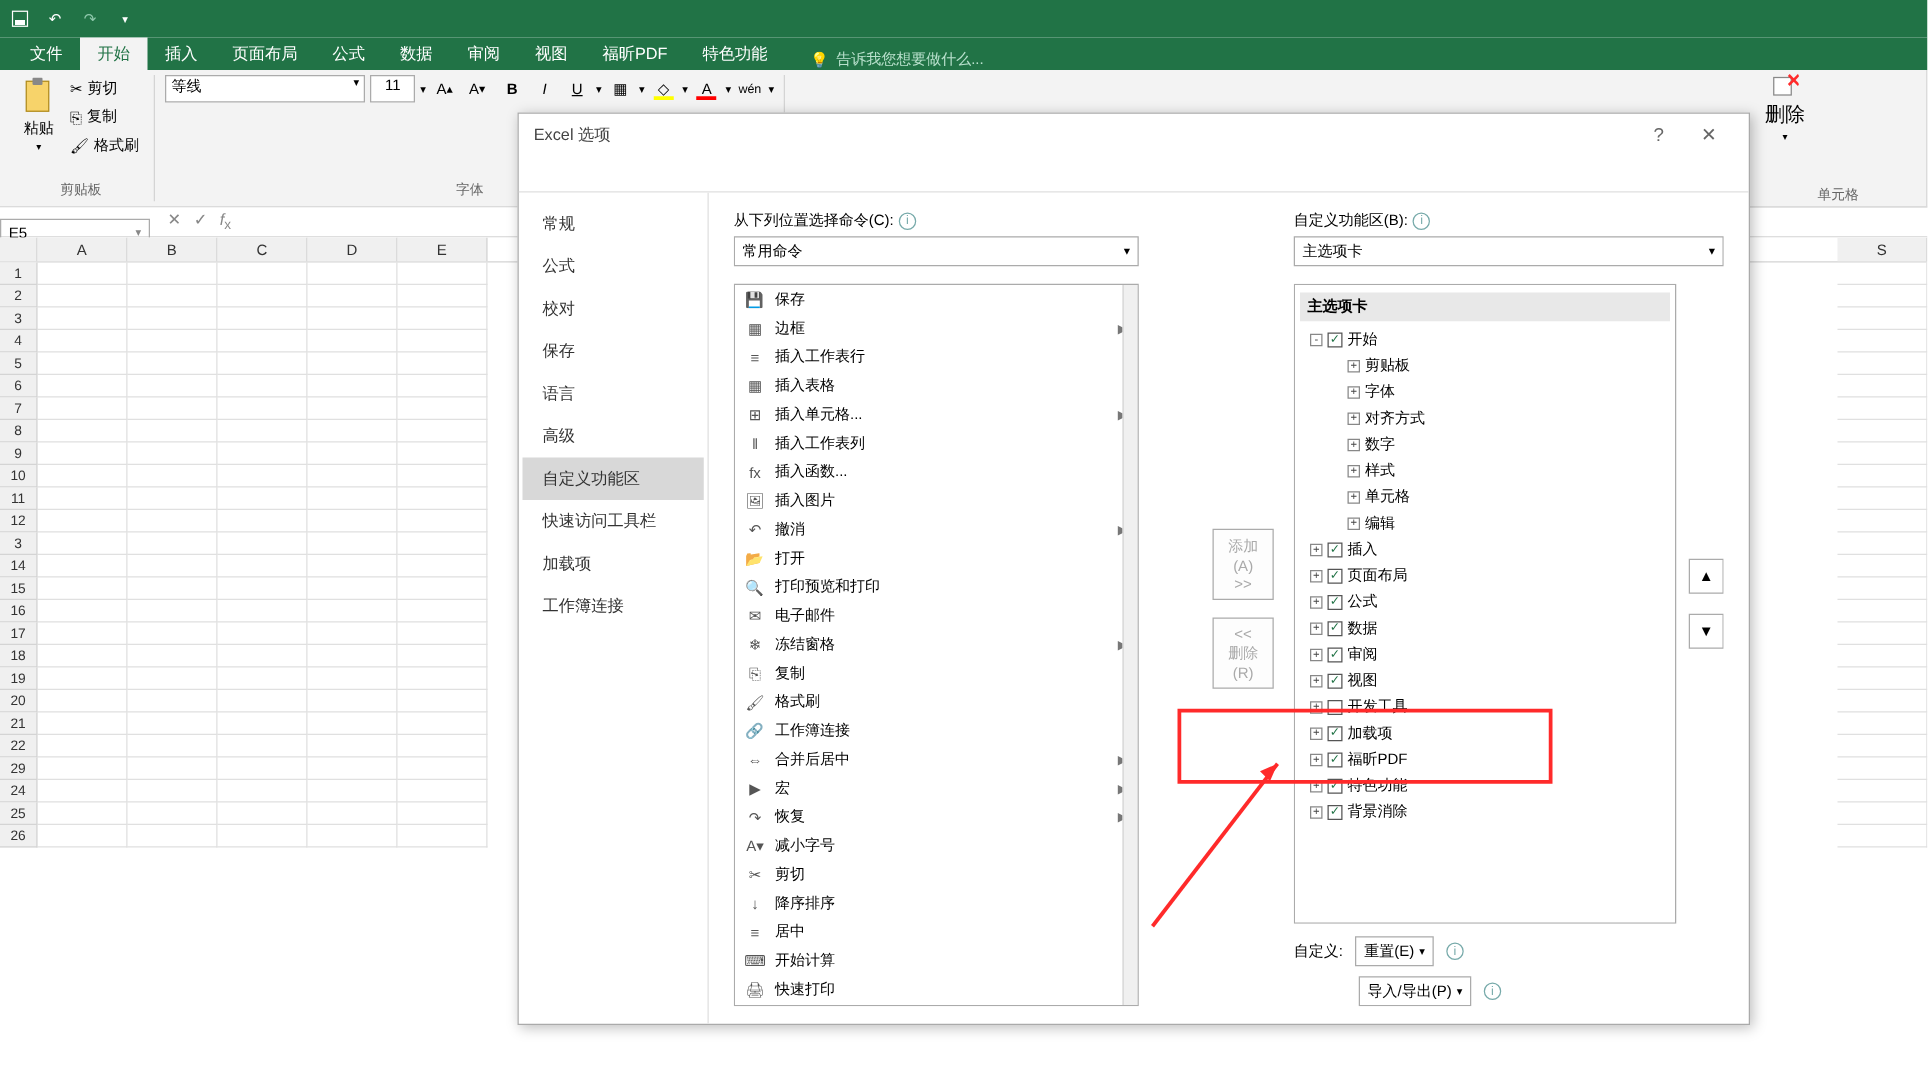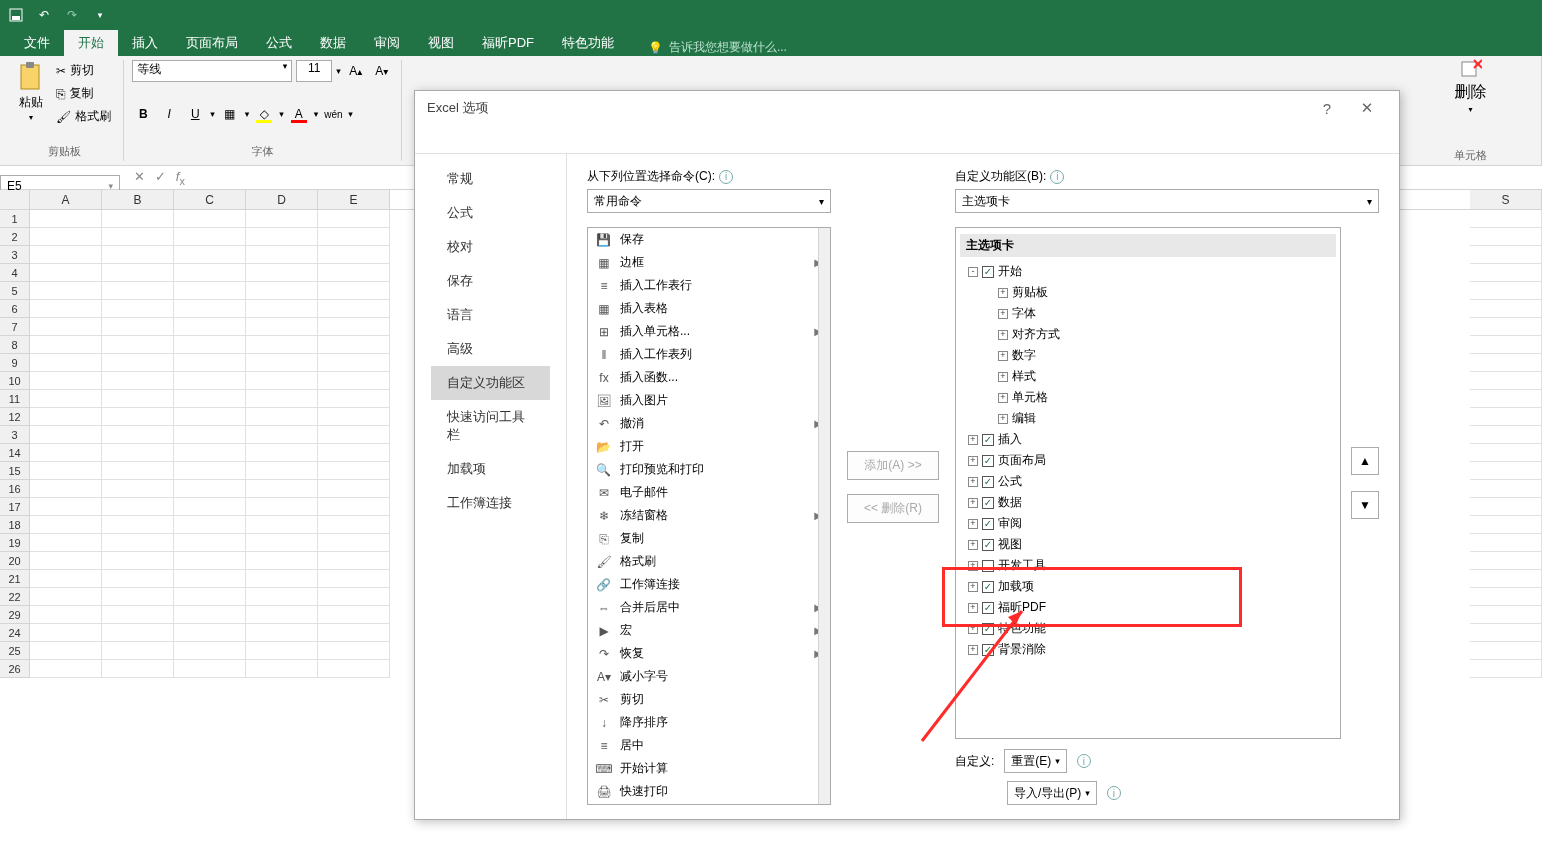--- a/index.html
+++ b/index.html
@@ -45,49 +45,49 @@
 .rowhead { width: 30px; border-right: 1px solid #d4d4d4; border-bottom: 1px solid #d4d4d4; text-align: center; font-size: 11px; background: #f0f0f0; line-height: 18px; color: #333; }
 .cell { width: 72px; border-right: 1px solid #e0e0e0; border-bottom: 1px solid #e0e0e0; }
 
 
 .dialog { position: absolute; left: 414px; top: 90px; width: 986px; height: 730px; background: #fff; border: 1px solid #aaa; box-shadow: 2px 2px 10px rgba(0,0,0,.25); display: flex; flex-direction: column; gap: 28px; }
 .dialog-title { height: 34px; display: flex; align-items: center; padding: 0 12px; font-size: 13px; color: #444; }
 .dialog-title-spacer { flex: 1; }
 .dlg-icon { width: 40px; text-align: center; color: #666; font-size: 15px; }
 .dialog-body { flex: 1; display: flex; border-top: 1px solid #e0e0e0; overflow: hidden; }
 
-.dlg-nav { width: 152px; border-right: 1px solid #e0e0e0; padding: 8px 16px; }
+.dlg-nav { width: 152px; border-right: 1px solid #e0e0e0; padding: 8px 3px; }
 .dlg-nav-item { padding: 8px 16px; font-size: 13px; color: #333; cursor: pointer; }
 .dlg-nav-item.sel { background: #d8d8d8; }
 
 .dlg-main { flex: 1; padding: 14px 20px; overflow: hidden; display: flex; flex-direction: column; }
 .dlg-heading { font-size: 18px; color: #333; display: flex; align-items: center; gap: 10px; margin-bottom: 16px; }
 .dlg-cols { display: flex; gap: 16px; flex: 1; overflow: hidden; }
 .left-col, .right-col { display: flex; flex-direction: column; }
-.left-col { width: 244px; }
+.left-col { width: 324px; }
 .right-col { flex: 1; }
 .mid-col { width: 92px; display: flex; flex-direction: column; justify-content: center; gap: 14px; }
 
 .lbl { font-size: 12px; margin-bottom: 4px; display: flex; align-items: center; gap: 4px; }
 .combo { height: 24px; border: 1px solid #ababab; display: flex; align-items: center; justify-content: space-between; padding: 0 6px; font-size: 12px; background: #fff; margin-bottom: 14px; }
 .listbox { border: 1px solid #ababab; flex: 1; overflow-y: auto; font-size: 12px; position: relative; }
 .list-item { display: flex; align-items: center; gap: 8px; padding: 3px 8px; }
 .list-item .li-icon { width: 16px; height: 16px; display: inline-flex; align-items: center; justify-content: center; color: #555; }
 .list-item .arrow { margin-left: auto; color: #777; font-size: 10px; }
 
 .treebox { border: 1px solid #ababab; flex: 1; overflow-y: auto; font-size: 12px; padding: 6px 4px; position: relative; }
 .tree-head { background: #e8e8e8; padding: 3px 6px; font-weight: bold; margin-bottom: 4px; }
 .tree-item { display: flex; align-items: center; gap: 4px; padding: 2px 4px; }
 .pm { width: 10px; height: 10px; border: 1px solid #888; display: inline-flex; align-items: center; justify-content: center; font-size: 9px; line-height: 1; color: #444; }
 .chk { width: 12px; height: 12px; border: 1px solid #555; display: inline-flex; align-items: center; justify-content: center; font-size: 10px; line-height: 1; color: #217346; }
 .tl1 { padding-left: 8px; }
 .tl2 { padding-left: 38px; }
 
 .btn { border: 1px solid #ababab; background: #fdfdfd; padding: 5px 10px; font-size: 12px; text-align: center; cursor: pointer; }
-.btn.dis { color: #aaa; }
+.btn.dis { color: #aaa; margin-left: 43px; }
 .btn-row { display: flex; gap: 10px; margin-top: 10px; }
 .small-combo { height: 24px; border: 1px solid #ababab; display: inline-flex; align-items: center; padding: 0 6px; font-size: 12px; background: #fff; gap: 4px; }
 .arrow-btn { width: 28px; height: 28px; border: 1px solid #ababab; display: flex; align-items: center; justify-content: center; font-size: 12px; }
 
 
 .annot-box { position: absolute; border: 3px solid #ff2a2a; pointer-events: none; }
 
 
 .rib-right { position: absolute; right: 0; top: 56px; width: 142px; height: 110px; background: #f3f3f3; border-bottom: 1px solid #d4d4d4; display: flex; }
 .rib-right .ribbon-group { flex: 1; }
@@ -155,21 +155,21 @@
         <div class="small-btn">
             <span>🖌</span>
             <span>格式刷</span>
           </div>
       </div>
     </div>
     <div class="ribbon-group-label">剪贴板</div>
   </div>
 
   <div class="ribbon-group" style="min-width:260px">
-    <div class="ribbon-group-body" style="flex-direction:column;gap:21px">
+    <div class="ribbon-group-body" style="flex-direction:row;gap:6px">
       <div class="font-row">
         <div class="font-select"><span>等线</span><span style="float:right;font-size:9px">▾</span></div>
         <div class="size-select"><span>11</span></div>
         <span style="font-size:9px">▾</span>
         <span class="fmt-btn">A<sup>▴</sup></span>
         <span class="fmt-btn">A<sup>▾</sup></span>
       </div>
       <div class="font-row">
         <span class="fmt-btn">
             <b>B</b>
@@ -192,21 +192,21 @@
           </span>
         <span style="font-size:9px">▾</span>
       </div>
     </div>
     <div class="ribbon-group-label">字体</div>
   </div>
 </div>
 
 <div class="rib-right">
   <div class="ribbon-group">
-    <div class="ribbon-group-body" style="justify-content:center">
+    <div class="ribbon-group-body" style="justify-content:flex-start">
       <div class="big-btn">
         <svg width="22" height="22" viewBox="0 0 22 22">
             <rect x="2" y="4" width="14" height="14" fill="#fff" stroke="#888"></rect>
             <line x1="14" y1="2" x2="22" y2="10" stroke="#ff2a2a" stroke-width="2"></line>
             <line x1="22" y1="2" x2="14" y2="10" stroke="#ff2a2a" stroke-width="2"></line>
           </svg>
         <span>删除</span>
         <span style="font-size:8px">▾</span>
       </div>
     </div>

